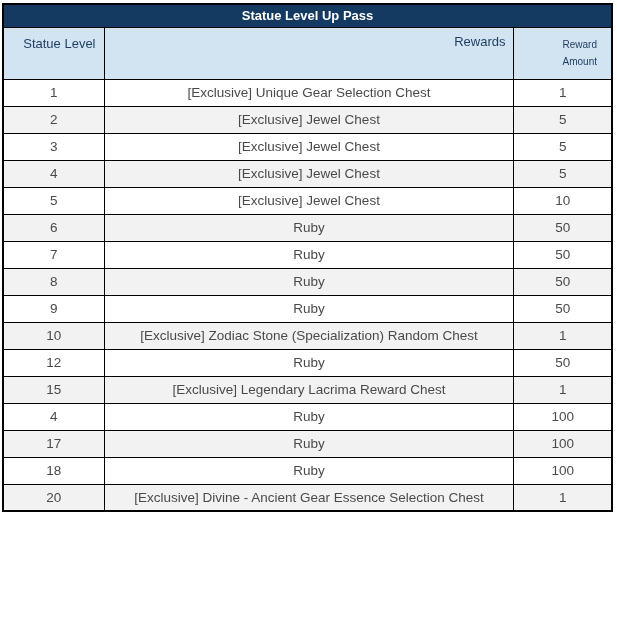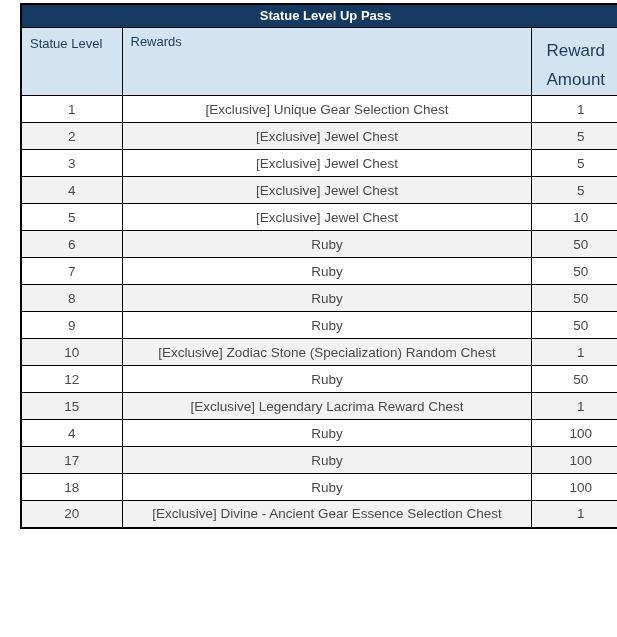--- a/index.html
+++ b/index.html
@@ -12,21 +12,21 @@
     --body-text: #4a4a4a;
     --border: #000000;
   }
   * { box-sizing: border-box; }
   body {
     margin: 0;
     background: #ffffff;
     font-family: "Liberation Sans", sans-serif;
   }
   .wrap {
-    padding: 3px 20px;
+    padding: 3px 2px;
     width: 617px;
   }
   table.pass-table {
     border-collapse: collapse;
     width: 611px;
     table-layout: fixed;
     border: 2px solid var(--border);
   }
   .pass-table th, .pass-table td {
     border: 1px solid var(--border);
@@ -38,27 +38,27 @@
     font-weight: bold;
     text-align: center;
     height: 23px;
     padding: 2px 4px;
   }
   .header-row th {
     background: var(--header-bg);
     color: var(--header-text);
     font-weight: normal;
     vertical-align: top;
-    text-align: left;
+    text-align: right;
     height: 52px;
     padding: 8px 8px 0 8px;
   }
   th.col-level  { font-size: 13px; }
   th.col-rewards{ font-size: 13px; padding-top: 6px; }
-  th.col-amount { font-size: 17px; line-height: 1.75; padding-left: 14px; padding-right: 14px; }
+  th.col-amount { font-size: 10px; line-height: 1.75; padding-left: 14px; padding-right: 14px; }
   tbody.body-rows td {
     text-align: center;
     vertical-align: middle;
     font-size: 13.5px;
     color: var(--body-text);
     height: 27px;
     padding: 0 8px;
     background: var(--row-bg);
   }
   tbody.body-rows tr:nth-child(even) td {

